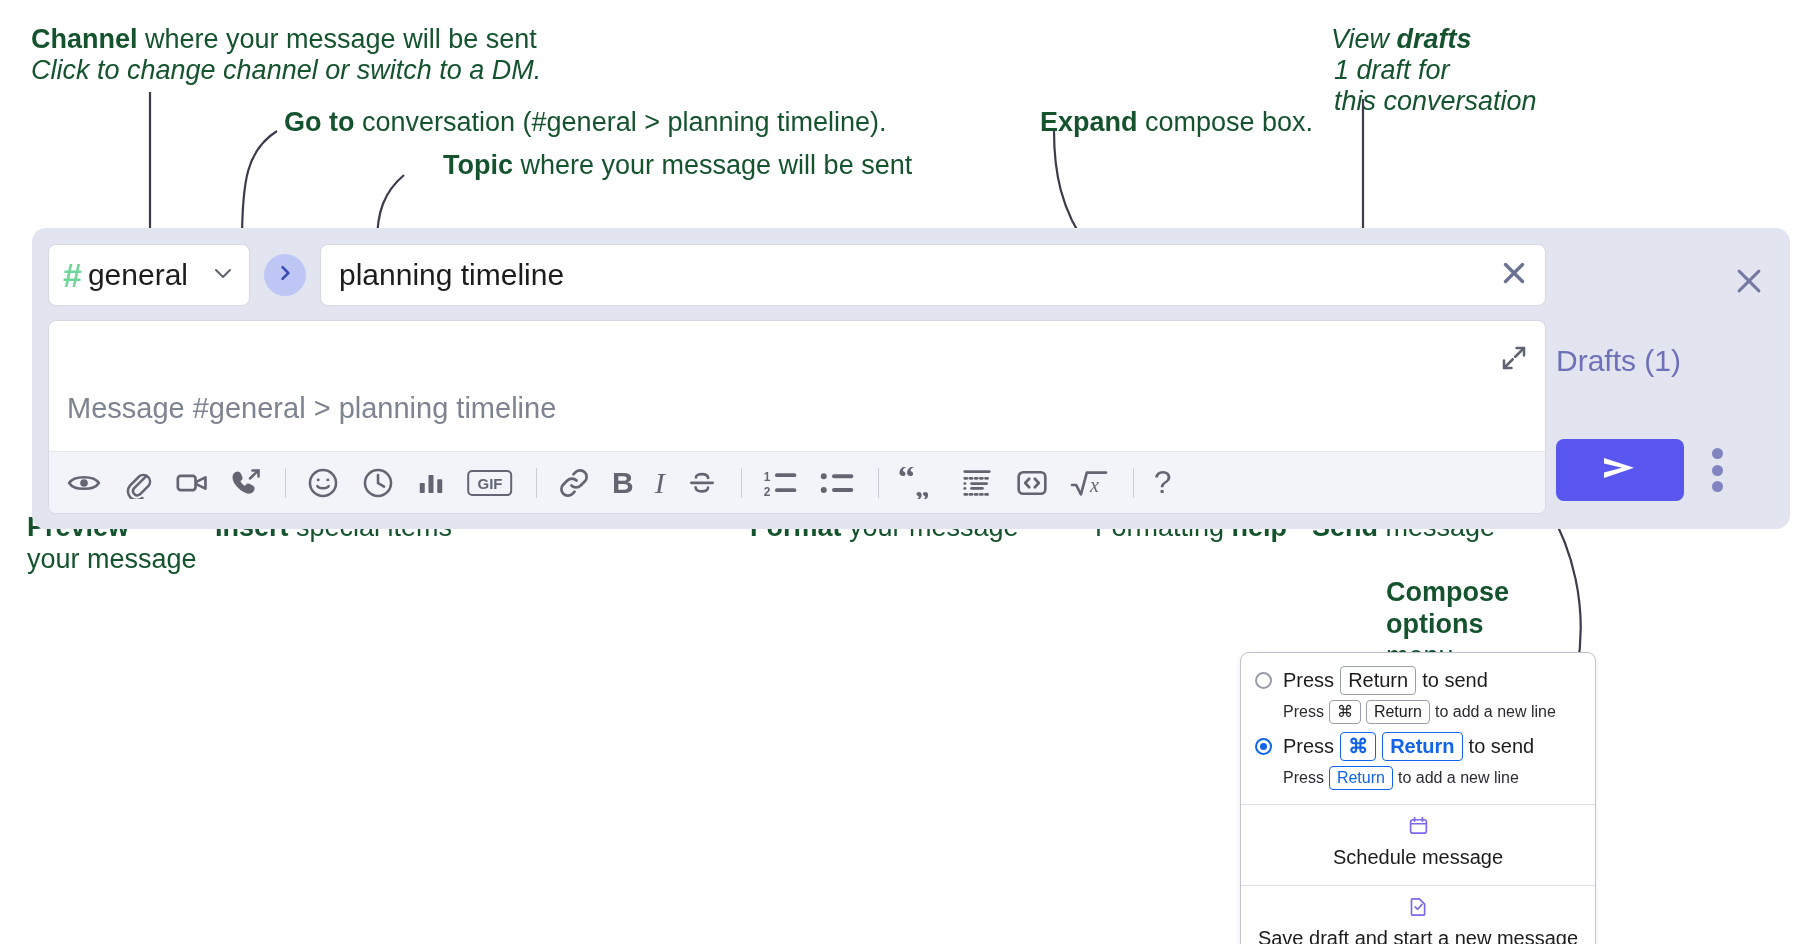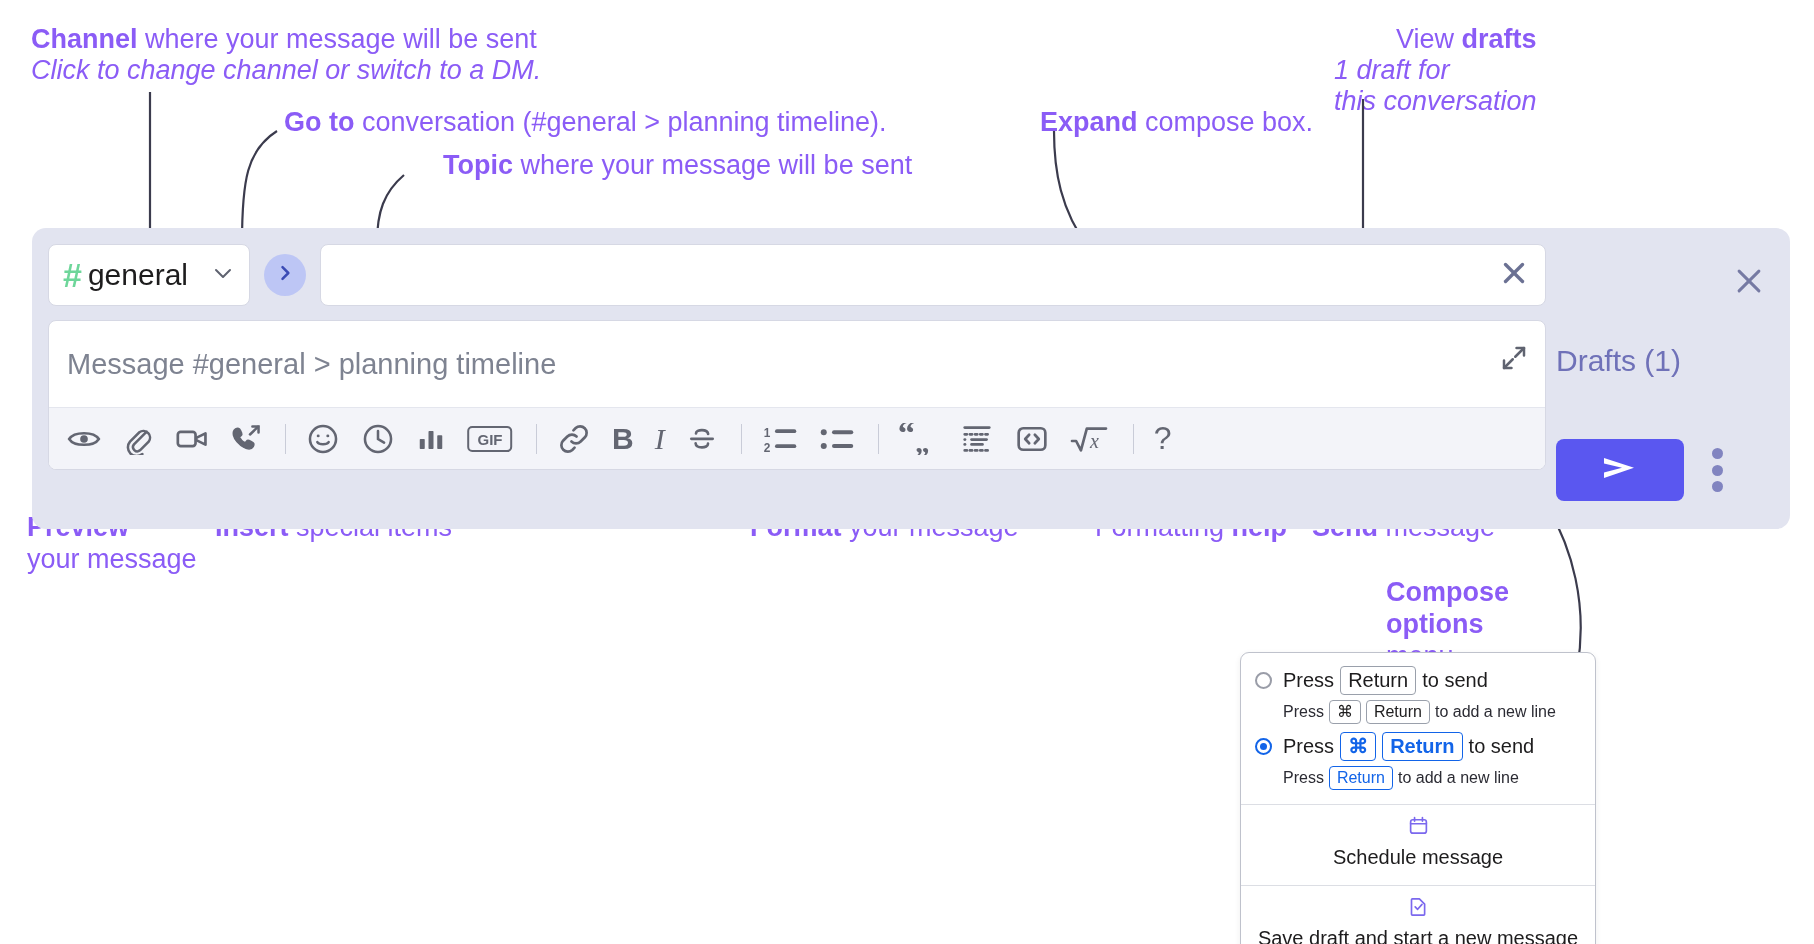--- a/index.html
+++ b/index.html
@@ -1,18 +1,18 @@
 <!DOCTYPE html>
 <html><head>
 <meta charset="utf-8">
 <style>
   html,body{margin:0;padding:0;background:#fff;}
   body{width:1814px;height:944px;position:relative;overflow:hidden;
        font-family:"Liberation Sans",sans-serif;color:#2b2b40;}
-  .ann{position:absolute;font-size:27px;line-height:1.22;color:#8b5cf6;white-space:nowrap;}
+  .ann{position:absolute;font-size:27px;line-height:1.22;color:#14532d;white-space:nowrap;}
   .ann b{font-weight:700;}
   .ann.it{font-style:italic;}
 
   
   #annot-layer{position:absolute;left:0;top:0;width:1814px;height:944px;pointer-events:none;}
 
   
   #compose-panel{position:absolute;left:32px;top:228px;width:1758px;height:301px;
       background:#e2e4f0;border-radius:14px;box-sizing:border-box;}
   #compose-inner{position:absolute;left:16px;top:16px;width:1498px;}
@@ -27,21 +27,21 @@
   #goto-btn{width:42px;height:42px;border-radius:50%;background:#bdc6f5;margin:0 14px;
       display:flex;align-items:center;justify-content:center;flex:0 0 auto;}
 
   #topic-field{flex:1;height:62px;background:#fff;border:1px solid #d6d8e4;border-radius:8px;
       display:flex;align-items:center;padding:0 14px 0 18px;box-sizing:border-box;}
   #topic-value{font-size:30px;color:#1d1c1d;}
   #topic-clear{margin-left:auto;}
 
   #message-area{margin-top:14px;background:#fff;border:1px solid #d6d8e4;border-radius:8px;
       position:relative;overflow:hidden;}
-  #message-input{height:86px;display:flex;align-items:center;padding:0 18px;box-sizing:border-box;}
+  #message-input{height:86px;display:flex;align-items:center;padding:0 18px;box-sizing:border-box;margin-top:44px;}
   #message-placeholder{font-size:29px;color:#7e8391;}
   #expand-btn{position:absolute;right:16px;top:22px;}
 
   #toolbar{height:62px;border-top:1px solid #e4e6ee;background:#f3f4f9;
       display:flex;align-items:center;padding:0 18px;box-sizing:border-box;}
   .tb{margin-right:21px;display:flex;align-items:center;justify-content:center;color:#636672;}
   .tb:last-child{margin-right:0;}
   .sep{width:1px;height:30px;background:#c9ccd8;margin:0 20px 0 2px;flex:0 0 auto;}
 
   
@@ -88,21 +88,21 @@
 </div>
 
 <div class="ann" style="left:411px;top:149px;margin-left:32px;">
   <b>Topic</b><span> where your message will be sent</span>
 </div>
 
 <div class="ann" style="left:1040px;top:106px;">
   <b>Expand</b><span> compose box.</span>
 </div>
 
-<div class="ann" style="left:1396px;top:23px;">
+<div class="ann" style="left:1331px;top:23px;font-style:italic;">
   <span>View </span><b>drafts</b>
 </div>
 <div class="ann it" style="left:1334px;top:54px;">1 draft for</div>
 <div class="ann it" style="left:1334px;top:85px;">this conversation</div>
 
 <div class="ann" style="left:27px;top:511px;">
   <b>Preview</b>
 </div>
 <div class="ann" style="left:27px;top:543px;">your message</div>
 
@@ -185,20 +185,21 @@
 
       <div id="goto-btn">
         <span>
           <svg width="20" height="20" viewBox="0 0 24 24" fill="none" stroke="#3b4bb5" stroke-width="3" stroke-linecap="round" stroke-linejoin="round">
               <polyline points="9,5 16,12 9,19"></polyline>
             </svg>
         </span>
       </div>
 
       <div id="topic-field">
+        <span id="topic-value">planning timeline</span>
         <span id="topic-clear">
           <svg width="34" height="34" viewBox="0 0 24 24" fill="none" stroke="#6b7193" stroke-width="2.4" stroke-linecap="round">
               <line x1="6" y1="6" x2="18" y2="18"></line>
               <line x1="18" y1="6" x2="6" y2="18"></line>
             </svg>
         </span>
       </div>
     </div>
 
     <div id="message-area">

